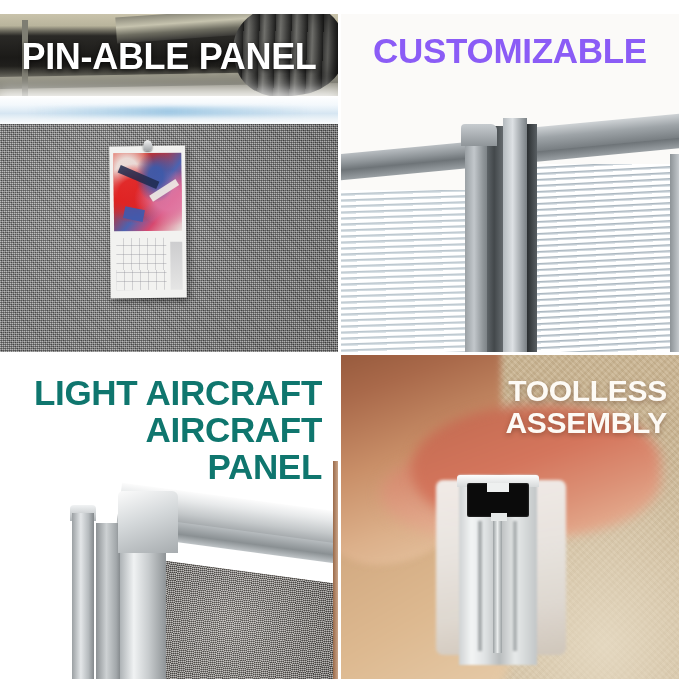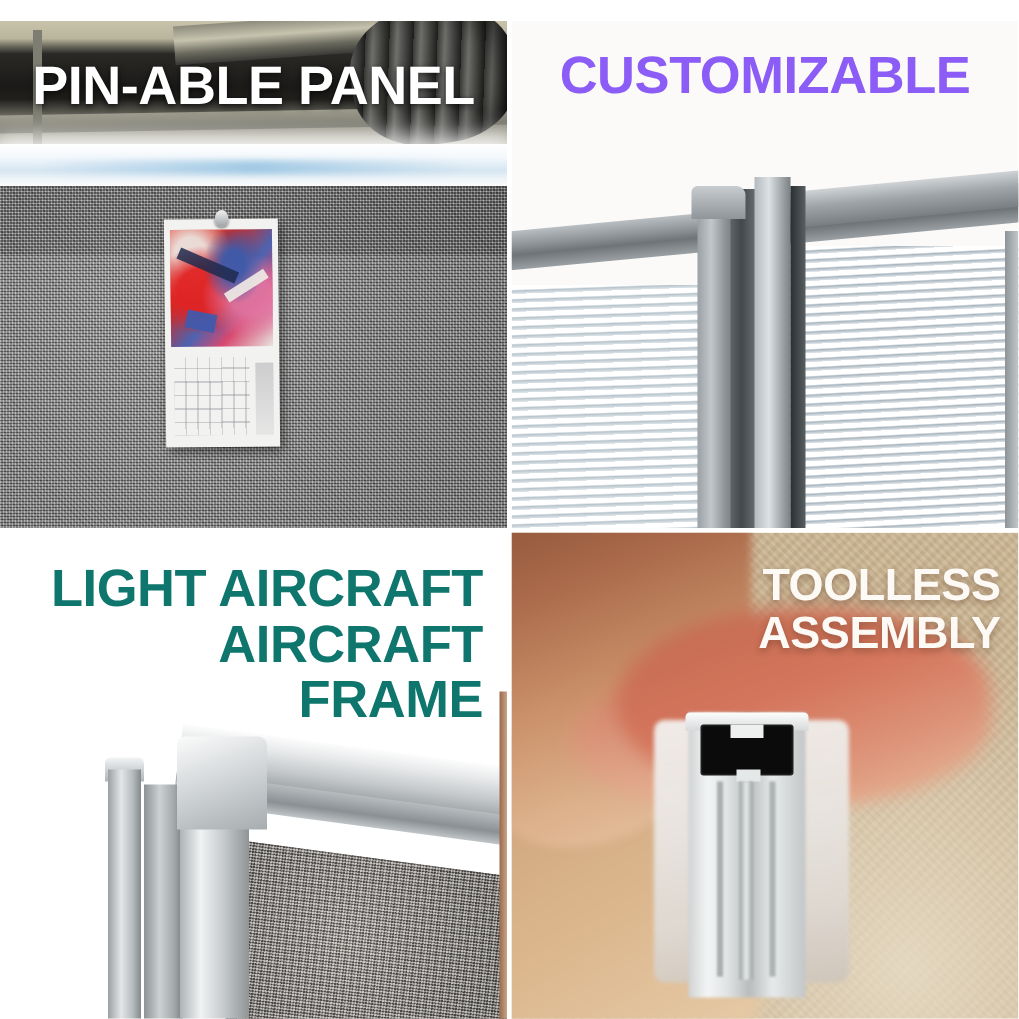--- a/index.html
+++ b/index.html
@@ -210,21 +210,21 @@
     <div class="bl-toprail2"></div>
     <div class="bl-vert1c"></div>
     <div class="bl-vert1"></div>
     <div class="bl-vert2"></div>
     <div class="bl-vert3"></div>
     <div class="bl-corner"></div>
     <div class="bl-edge"></div>
     <div class="cap" id="cap-bl">
       <span class="ln">LIGHT AIRCRAFT</span>
       <span class="ln">AIRCRAFT</span>
-      <span class="ln">FRAME</span>
+      <span class="ln">PANEL</span>
     </div>
   </div>
 
   <div class="quad" id="q-br">
     <div class="br-carpet"></div>
     <div class="br-arm2"></div>
     <div class="br-arm"></div>
     <div class="br-hand2"></div>
     <div class="br-hand"></div>
     <div class="br-block"></div>

